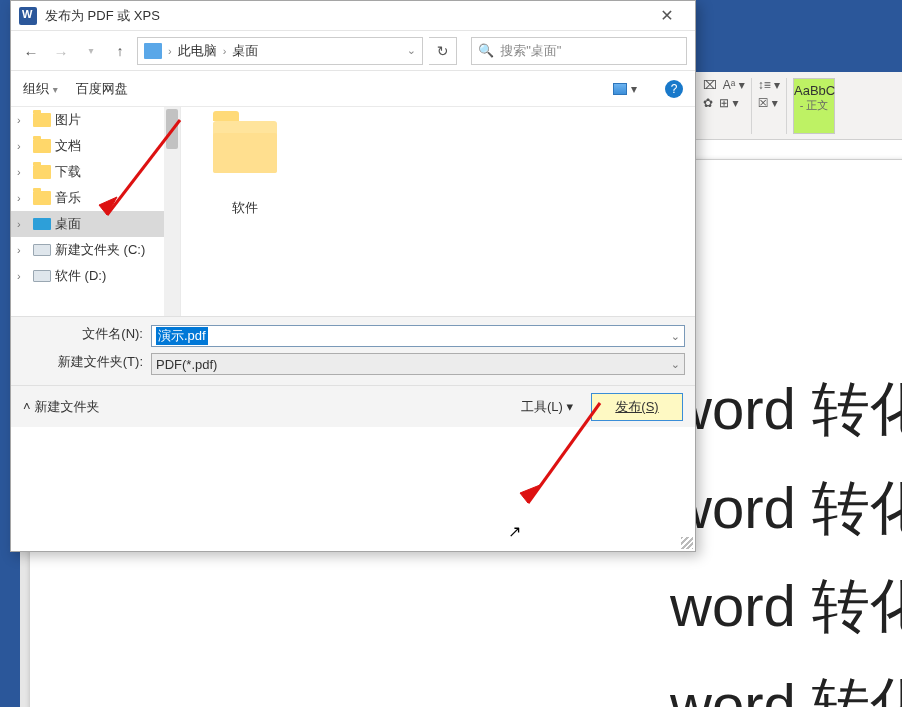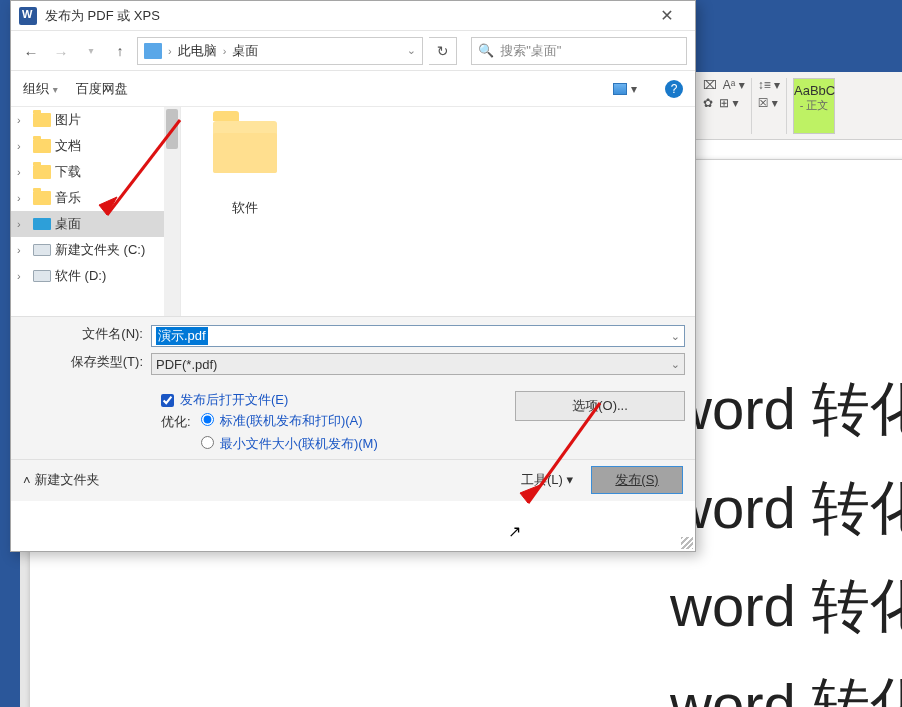--- a/index.html
+++ b/index.html
@@ -79,21 +79,21 @@
   .dlg-opts .radios { display: flex; flex-direction: column; gap: 6px; }
   .dlg-opts .radio { display: flex; align-items: flex-start; gap: 6px; color: #1a56c4; }
   .dlg-opts .radio .rtxt { max-width: 180px; line-height: 1.3;}
   .dlg-opts .btn { width: 170px; height: 30px; border: 1px solid #adadad; background: #e9e9e9; font-size: 13px; color: #333; }
 
   .dlg-footer { height: 42px; display:flex; align-items:center; padding: 0 12px; gap: 10px; background:#f4f4f4; border-top:1px solid #e0e0e0;}
   .dlg-footer .hidelink { display:flex; align-items:center; gap:4px; font-size:13px; color:#333;}
   .dlg-footer .spacer { flex:1;}
   .dlg-footer .tools { font-size:13px; color:#333; margin-right:8px;}
   .dlg-footer .btn { width: 92px; height: 28px; border: 1px solid #adadad; background: #e9e9e9; font-size: 13px; color: #333; }
-  .dlg-footer .btn.primary { background: #a3a3a3; border-color: #3a8dd7; text-decoration: underline; }
+  .dlg-footer .btn.primary { background: #fef9c3; border-color: #3a8dd7; text-decoration: underline; }
   .dursor { position:absolute; width:14px; height:18px; pointer-events:none;}
   .dursor::before { content:"↖"; color:#000; font-size:16px; position:absolute; transform: scaleX(-1);}
   .resize-grip { position:absolute; right:2px; bottom:2px; width:12px; height:12px; background: repeating-linear-gradient(135deg,#bbb 0 2px, transparent 2px 4px);}
 
   
   .arrow-red { position:absolute; pointer-events:none; }
   .arrow-red svg line, .arrow-red svg polygon { stroke:#d11; fill:#d11; }
 </style>
 </head>
 <body>
@@ -221,50 +221,28 @@
 
   <div class="dlg-fields">
     <div class="row">
       <div class="lbl">文件名(N):</div>
       <div class="inputwrap">
         <span class="val">演示.pdf</span>
         <span class="chev">⌄</span>
       </div>
     </div>
     <div class="row">
-      <div class="lbl">保存类型(T):</div>
+      <div class="lbl">新建文件夹(T):</div>
       <div class="inputwrap drop">
         <span>PDF(*.pdf)</span>
         <span class="chev">⌄</span>
       </div>
     </div>
   </div>
 
-  <div class="dlg-opts">
-    <div class="left">
-      <label class="chk">
-        <input type="checkbox" checked="" style="">
-        <span>发布后打开文件(E)</span>
-      </label>
-      <div class="optline">
-        <span class="optlbl">优化:</span>
-        <div class="radios">
-          <label class="radio">
-            <input type="radio" name="opt" checked="" style="">
-            <span class="rtxt">标准(联机发布和打印)(A)</span>
-          </label>
-          <label class="radio">
-            <input type="radio" name="opt" style="">
-            <span class="rtxt">最小文件大小(联机发布)(M)</span>
-          </label>
-        </div>
-      </div>
-    </div>
-    <button class="btn">选项(O)...</button>
-  </div>
 
   <div class="dlg-footer">
     <span class="hidelink">
         <span>˄</span>
         <span>新建文件夹</span>
       </span>
     <span class="spacer"></span>
     <span class="tools"><span>工具(L)</span> ▾</span>
     <button class="btn primary">发布(S)</button>
   </div>

